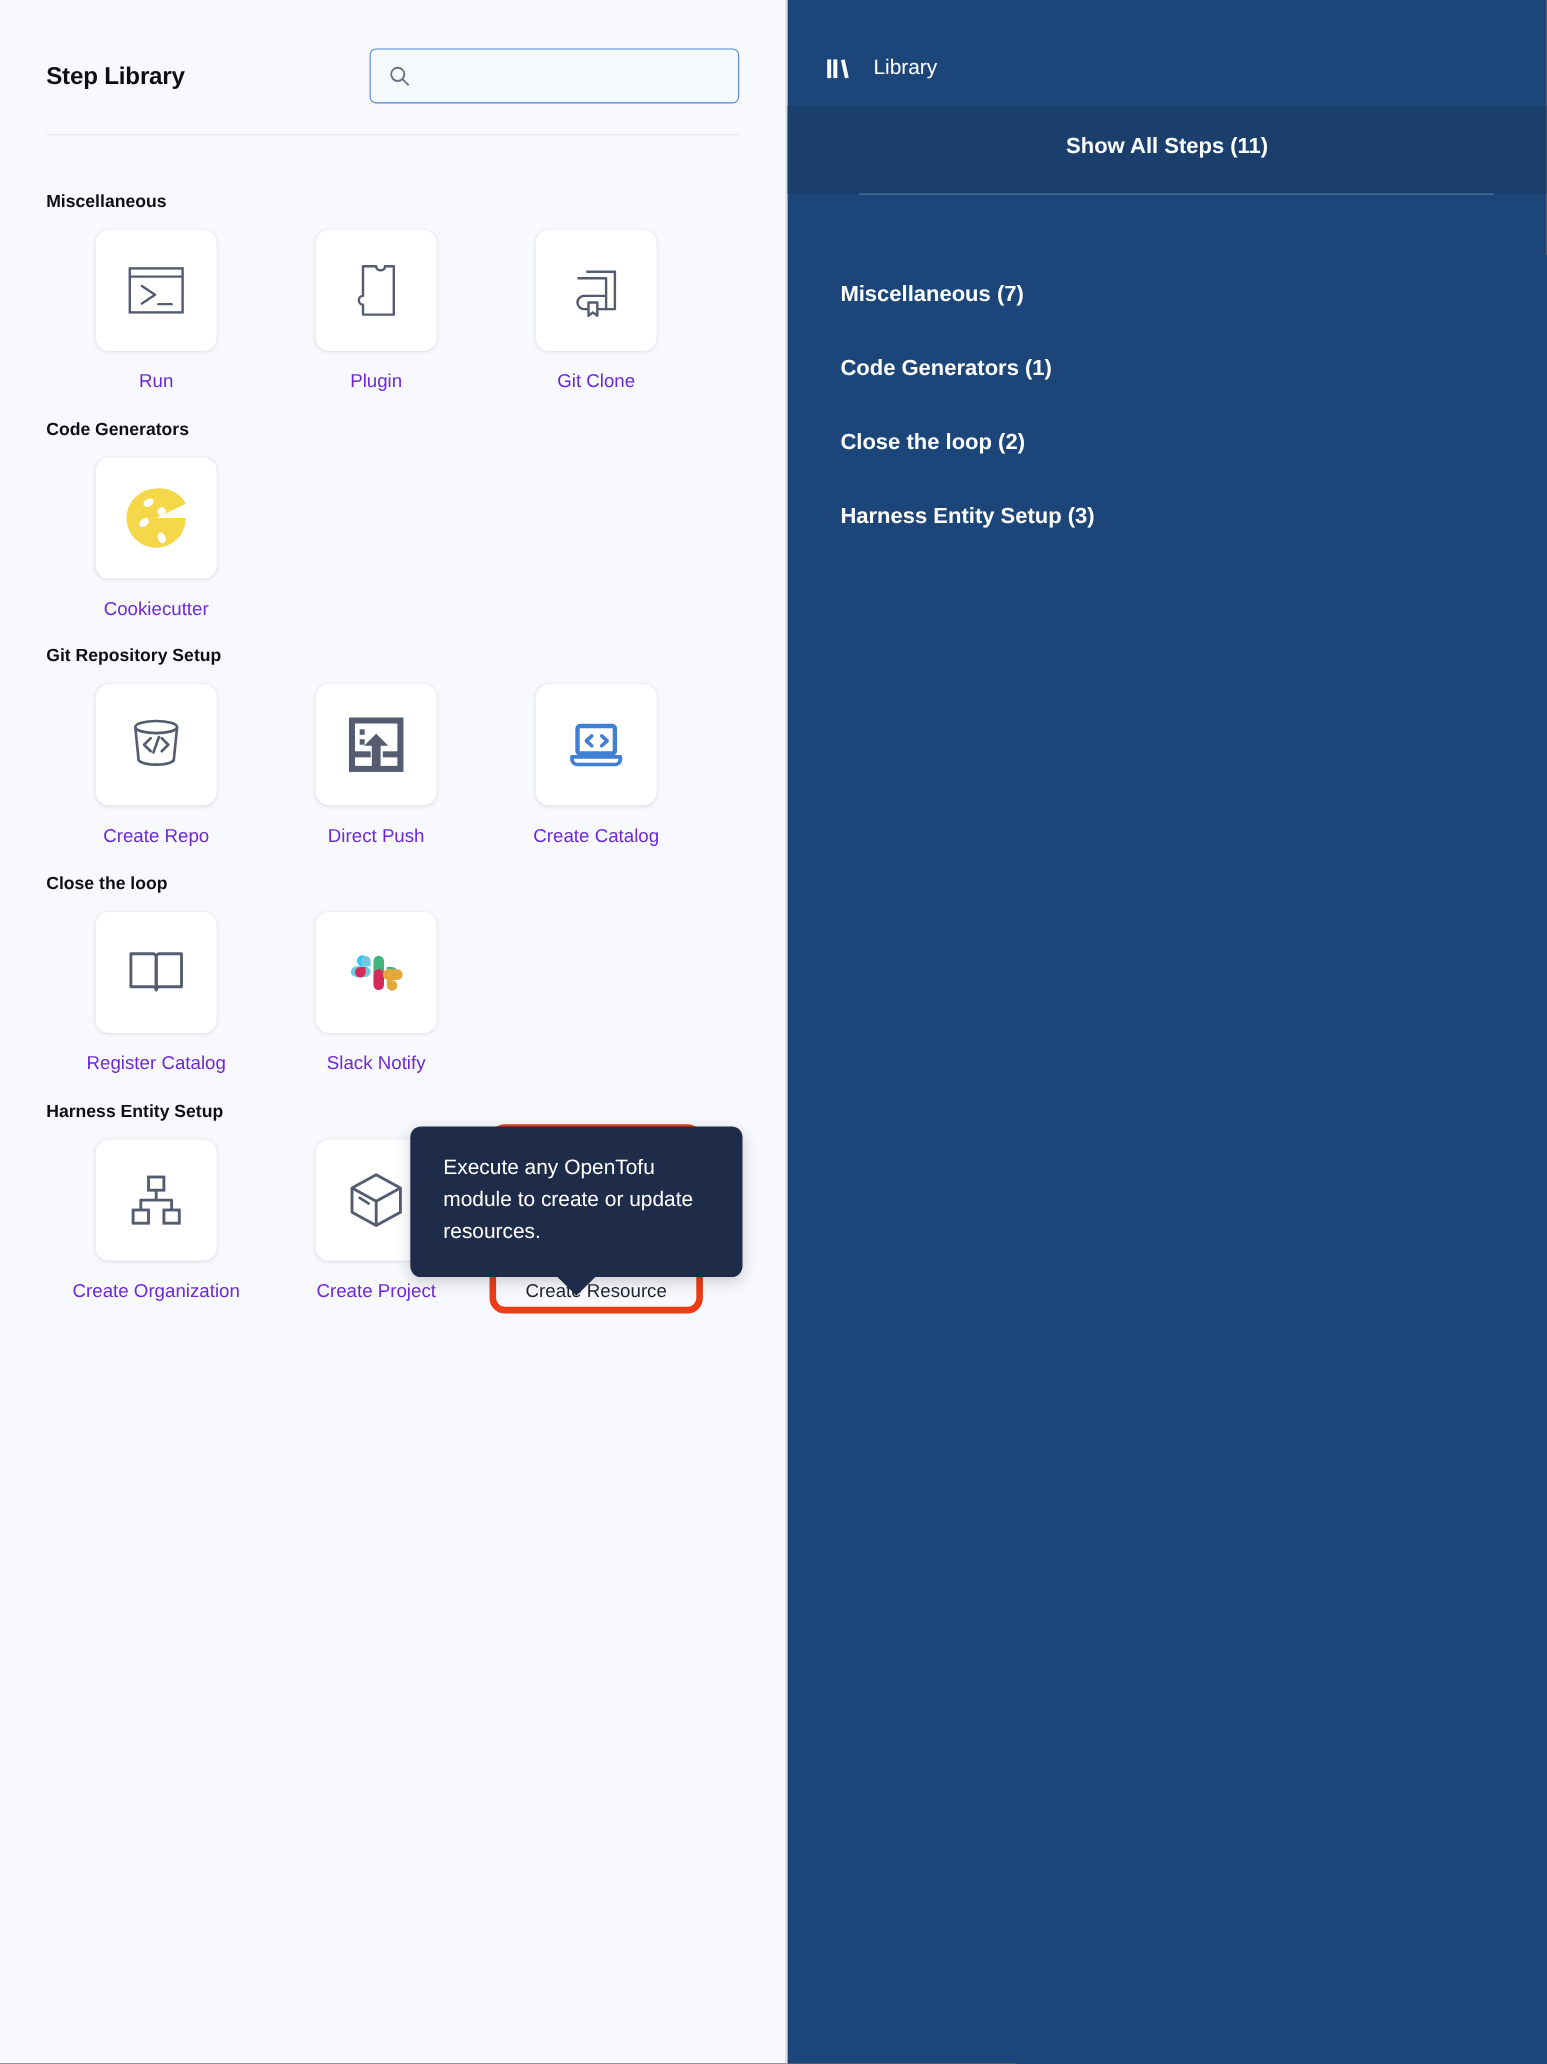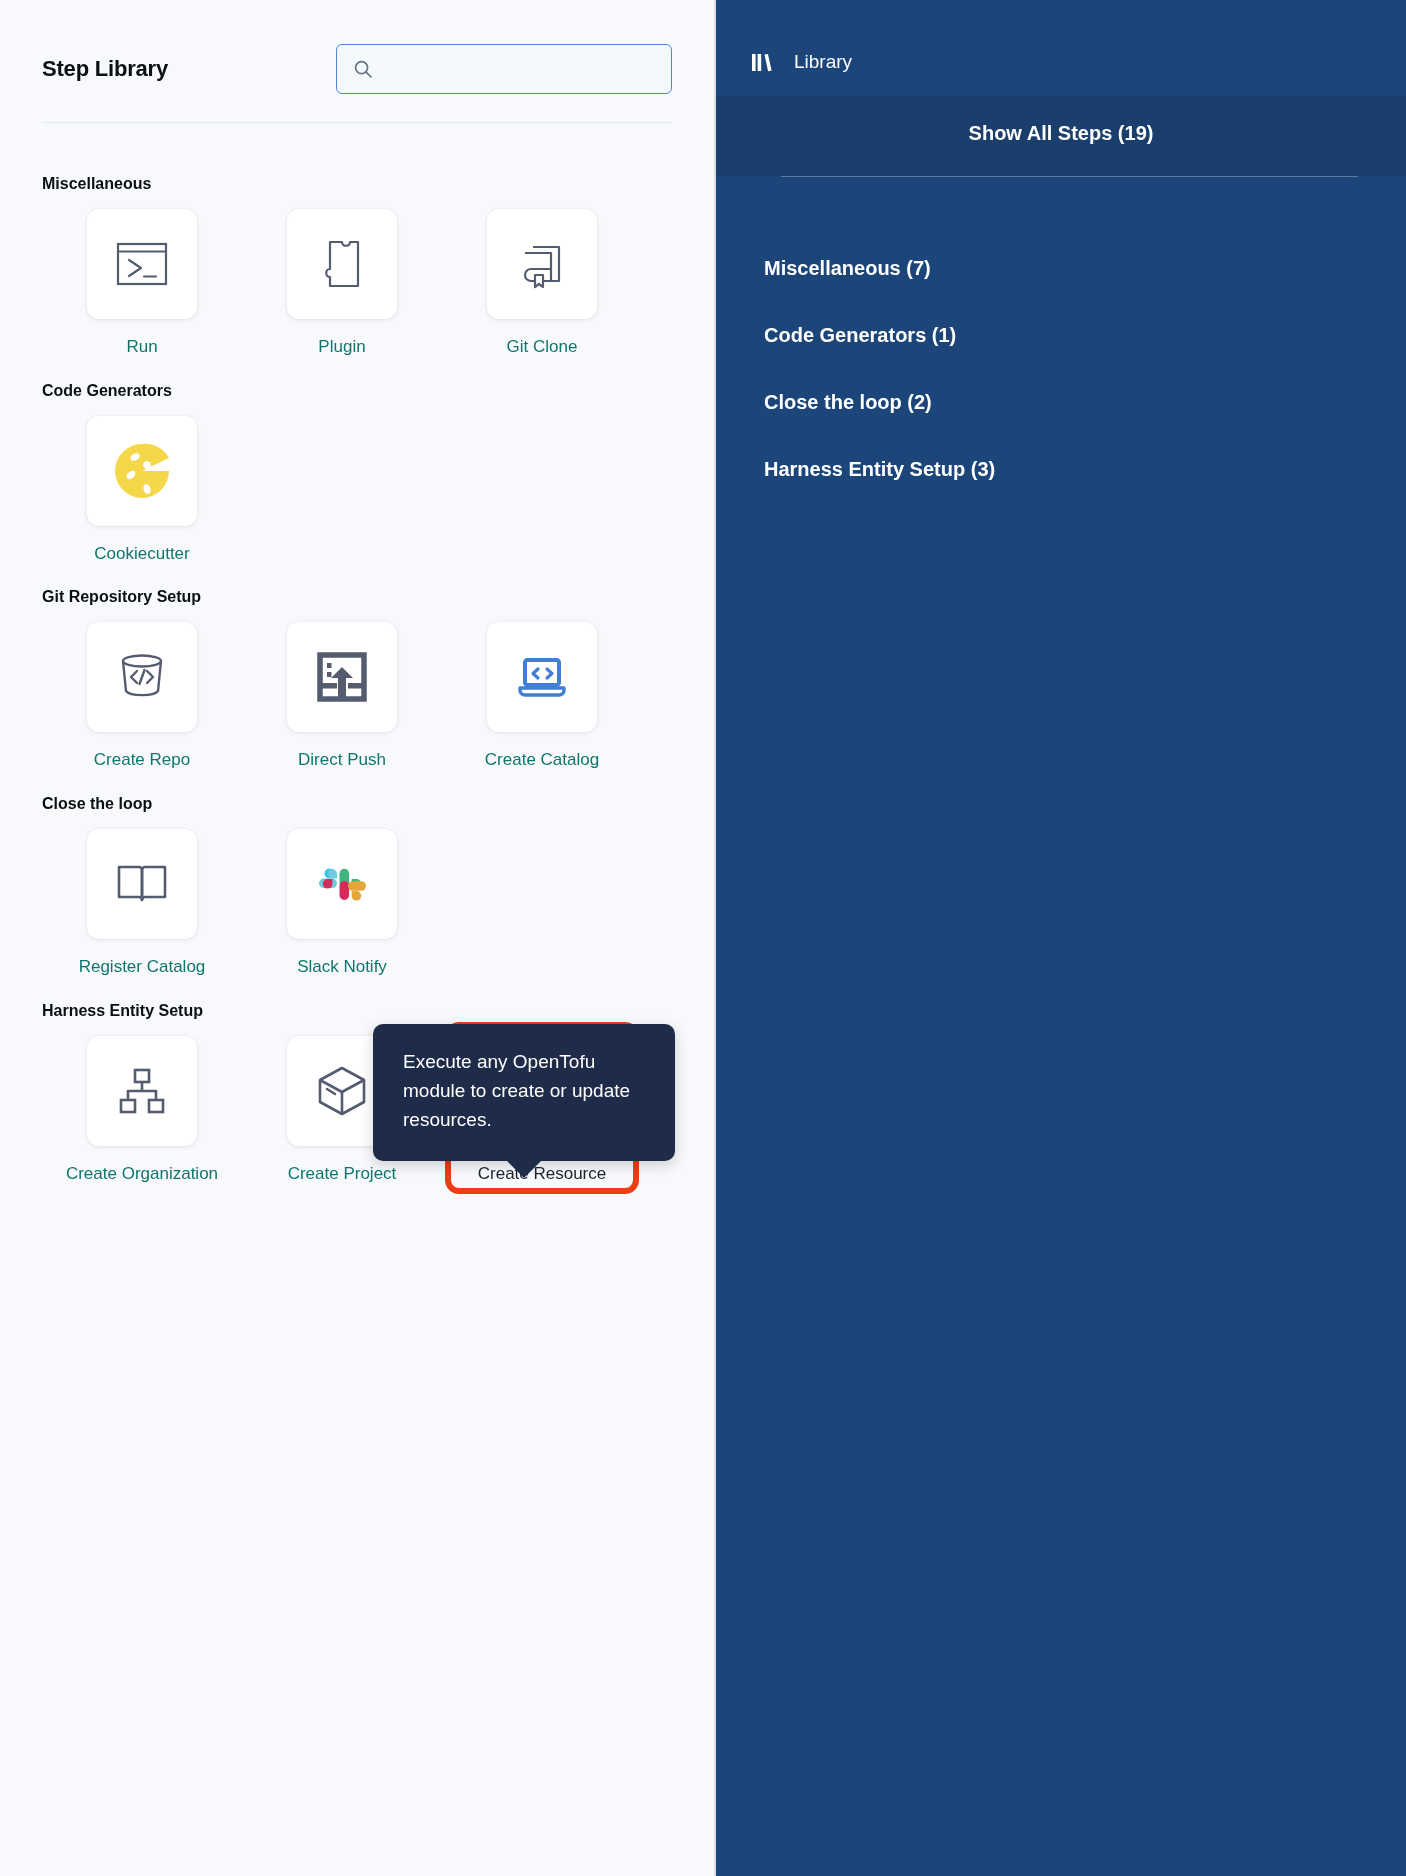--- a/index.html
+++ b/index.html
@@ -97,21 +97,21 @@
     background: #ffffff;
     border-radius: 12px;
     box-shadow: 0 1px 4px rgba(40,50,80,0.10), 0 0 0 1px rgba(40,50,80,0.02);
     display: flex;
     align-items: center;
     justify-content: center;
   }
   .card-label {
     margin-top: 16px;
     font-size: 17px;
-    color: #0f766e;
+    color: #6d28d9;
     text-align: center;
     line-height: 1.45;
     max-width: 170px;
   }
   .icon-svg { display: block; }
 
   
   .card-cell.highlighted {
     position: relative;
     justify-content: space-between;
@@ -434,21 +434,21 @@
     <div class="sidebar-header">
       <svg class="sidebar-logo" viewBox="0 0 26 26">
         <rect x="2" y="5" width="3.6" height="17" fill="#ffffff"></rect>
         <rect x="7.6" y="5" width="3.6" height="17" fill="#ffffff"></rect>
         <path d="M14.5 5.6 L17.9 5 L21.6 21.6 L18.1 22.2 Z" fill="#ffffff"></path>
       </svg>
       <div class="sidebar-title">Library</div>
     </div>
 
     <div class="sidebar-active">
-      <div class="sidebar-active-label">Show All Steps (19)</div>
+      <div class="sidebar-active-label">Show All Steps (11)</div>
     </div>
     <div class="sidebar-active-underline"></div>
 
     <div class="sidebar-list">
       <div class="sidebar-item">
         <span class="sidebar-item-label">Miscellaneous (7)</span>
       </div>
       <div class="sidebar-item">
         <span class="sidebar-item-label">Code Generators (1)</span>
       </div>

